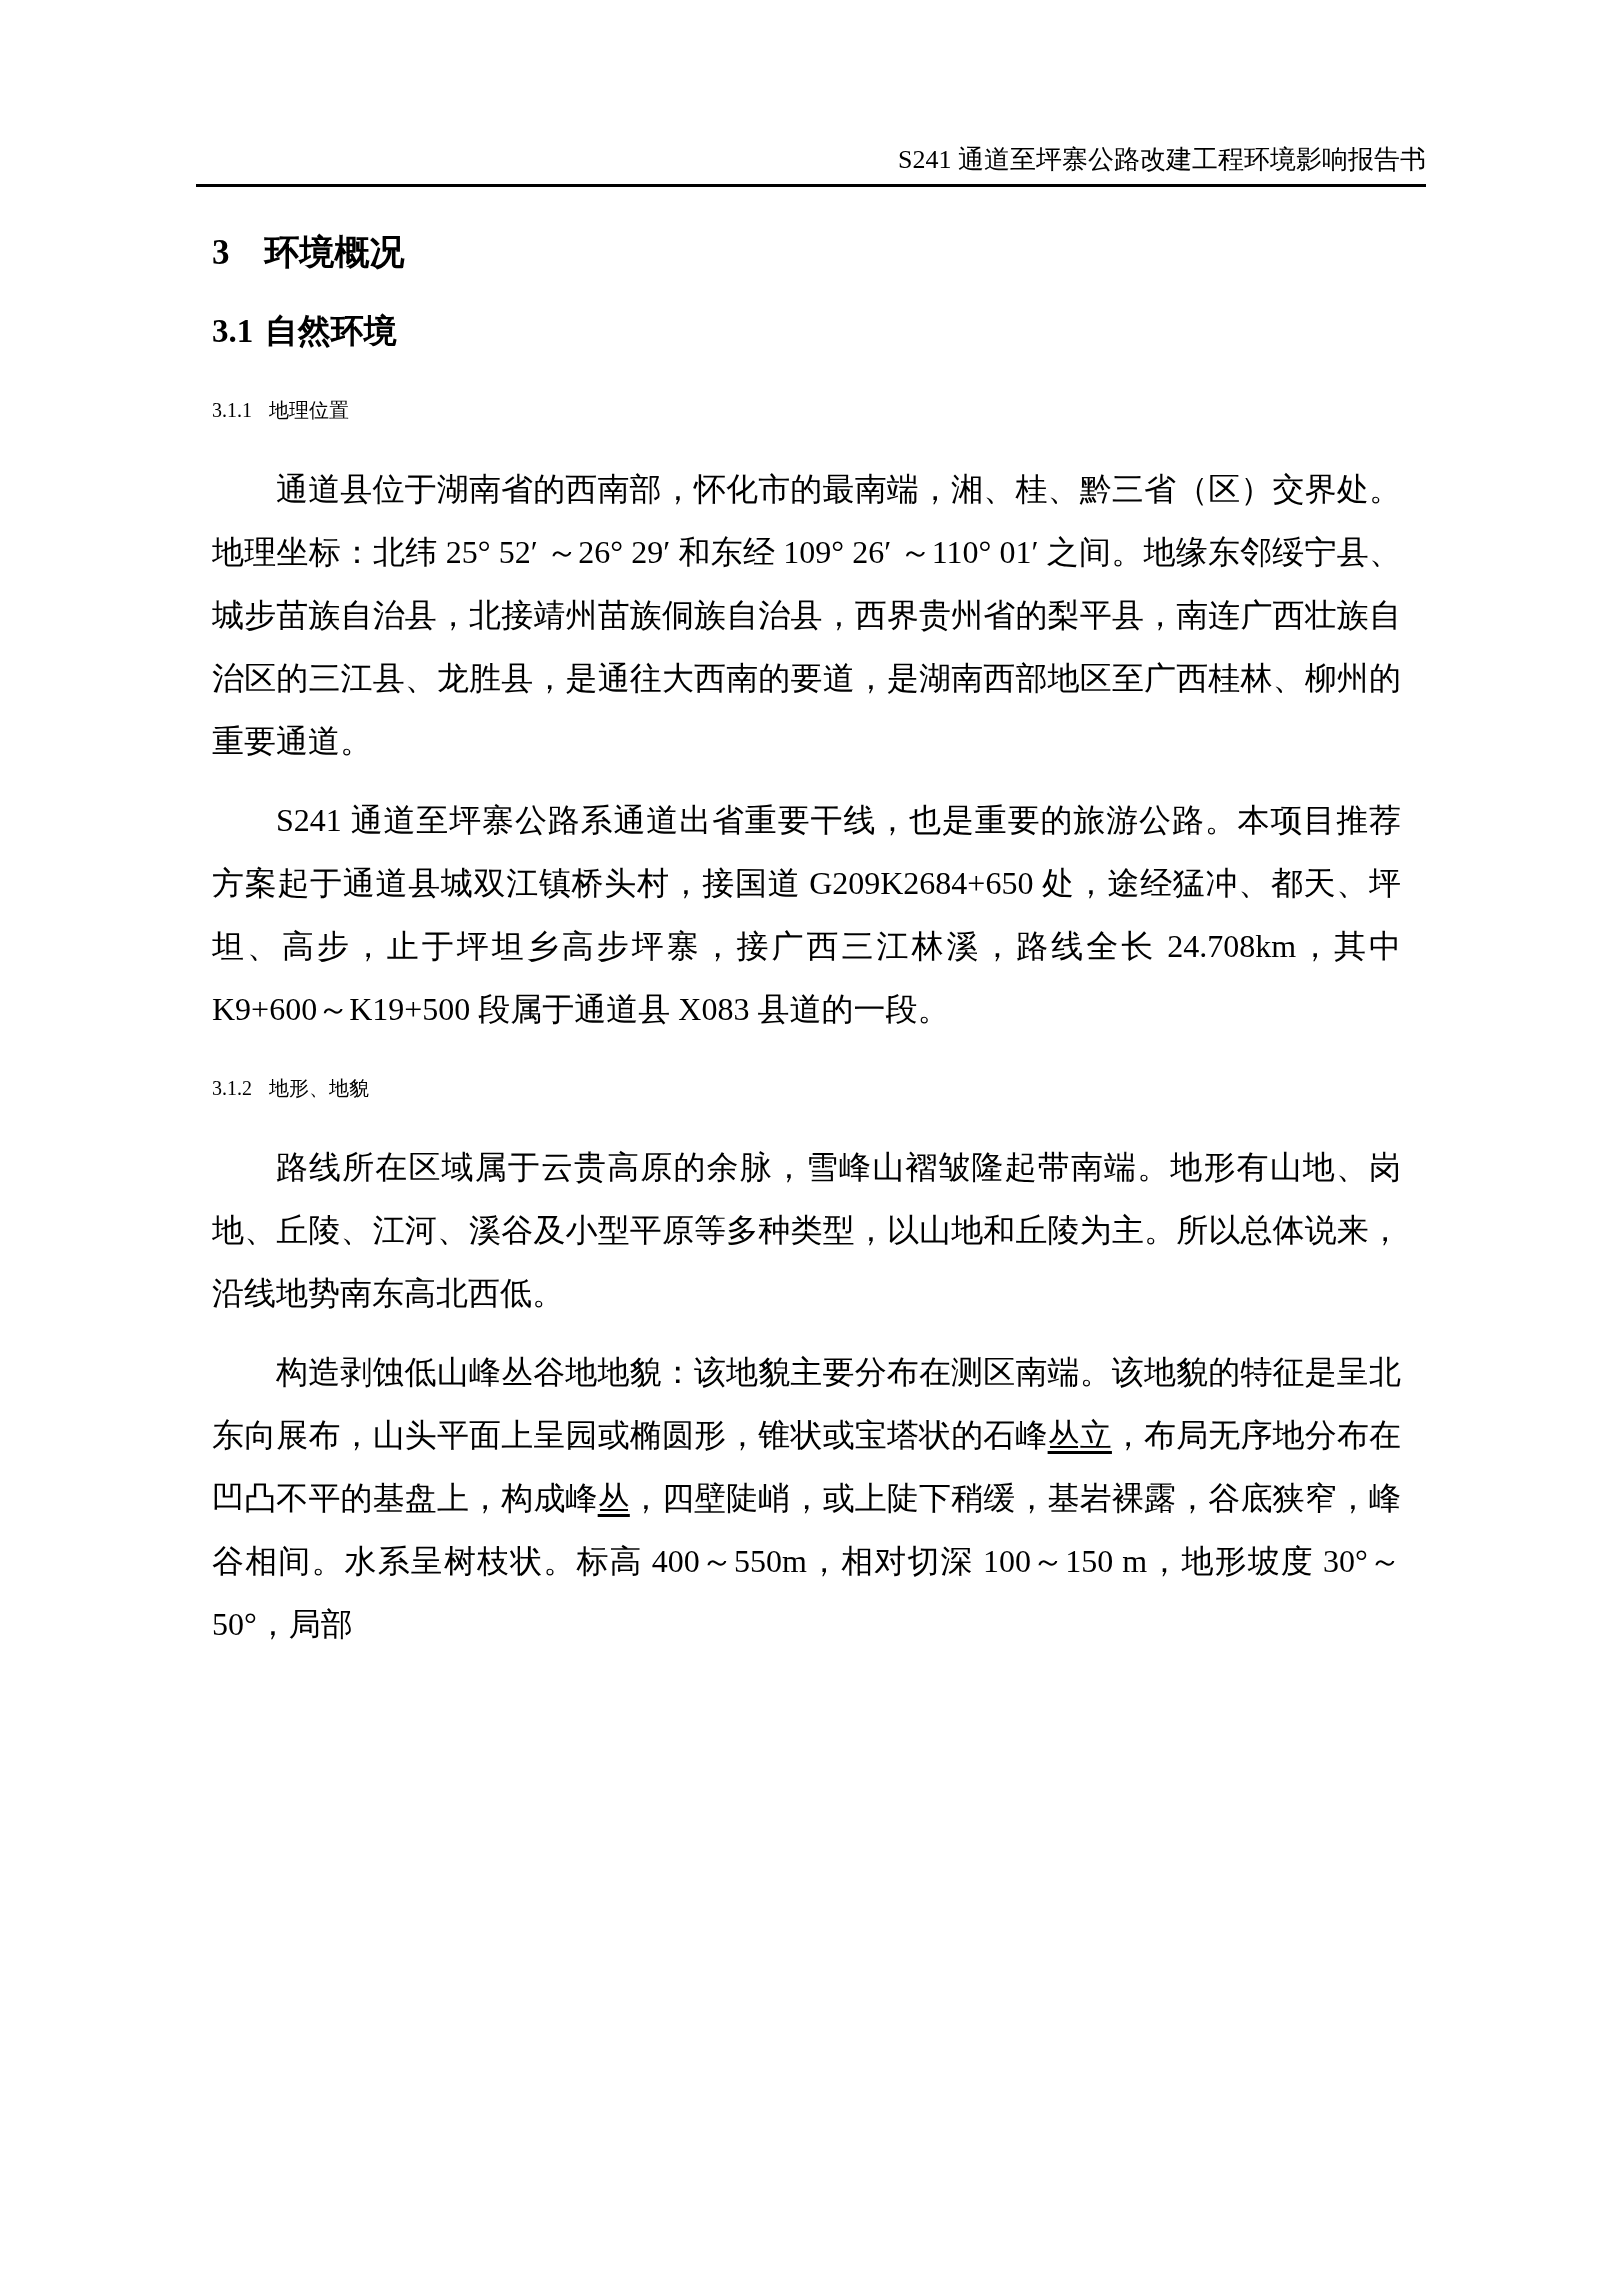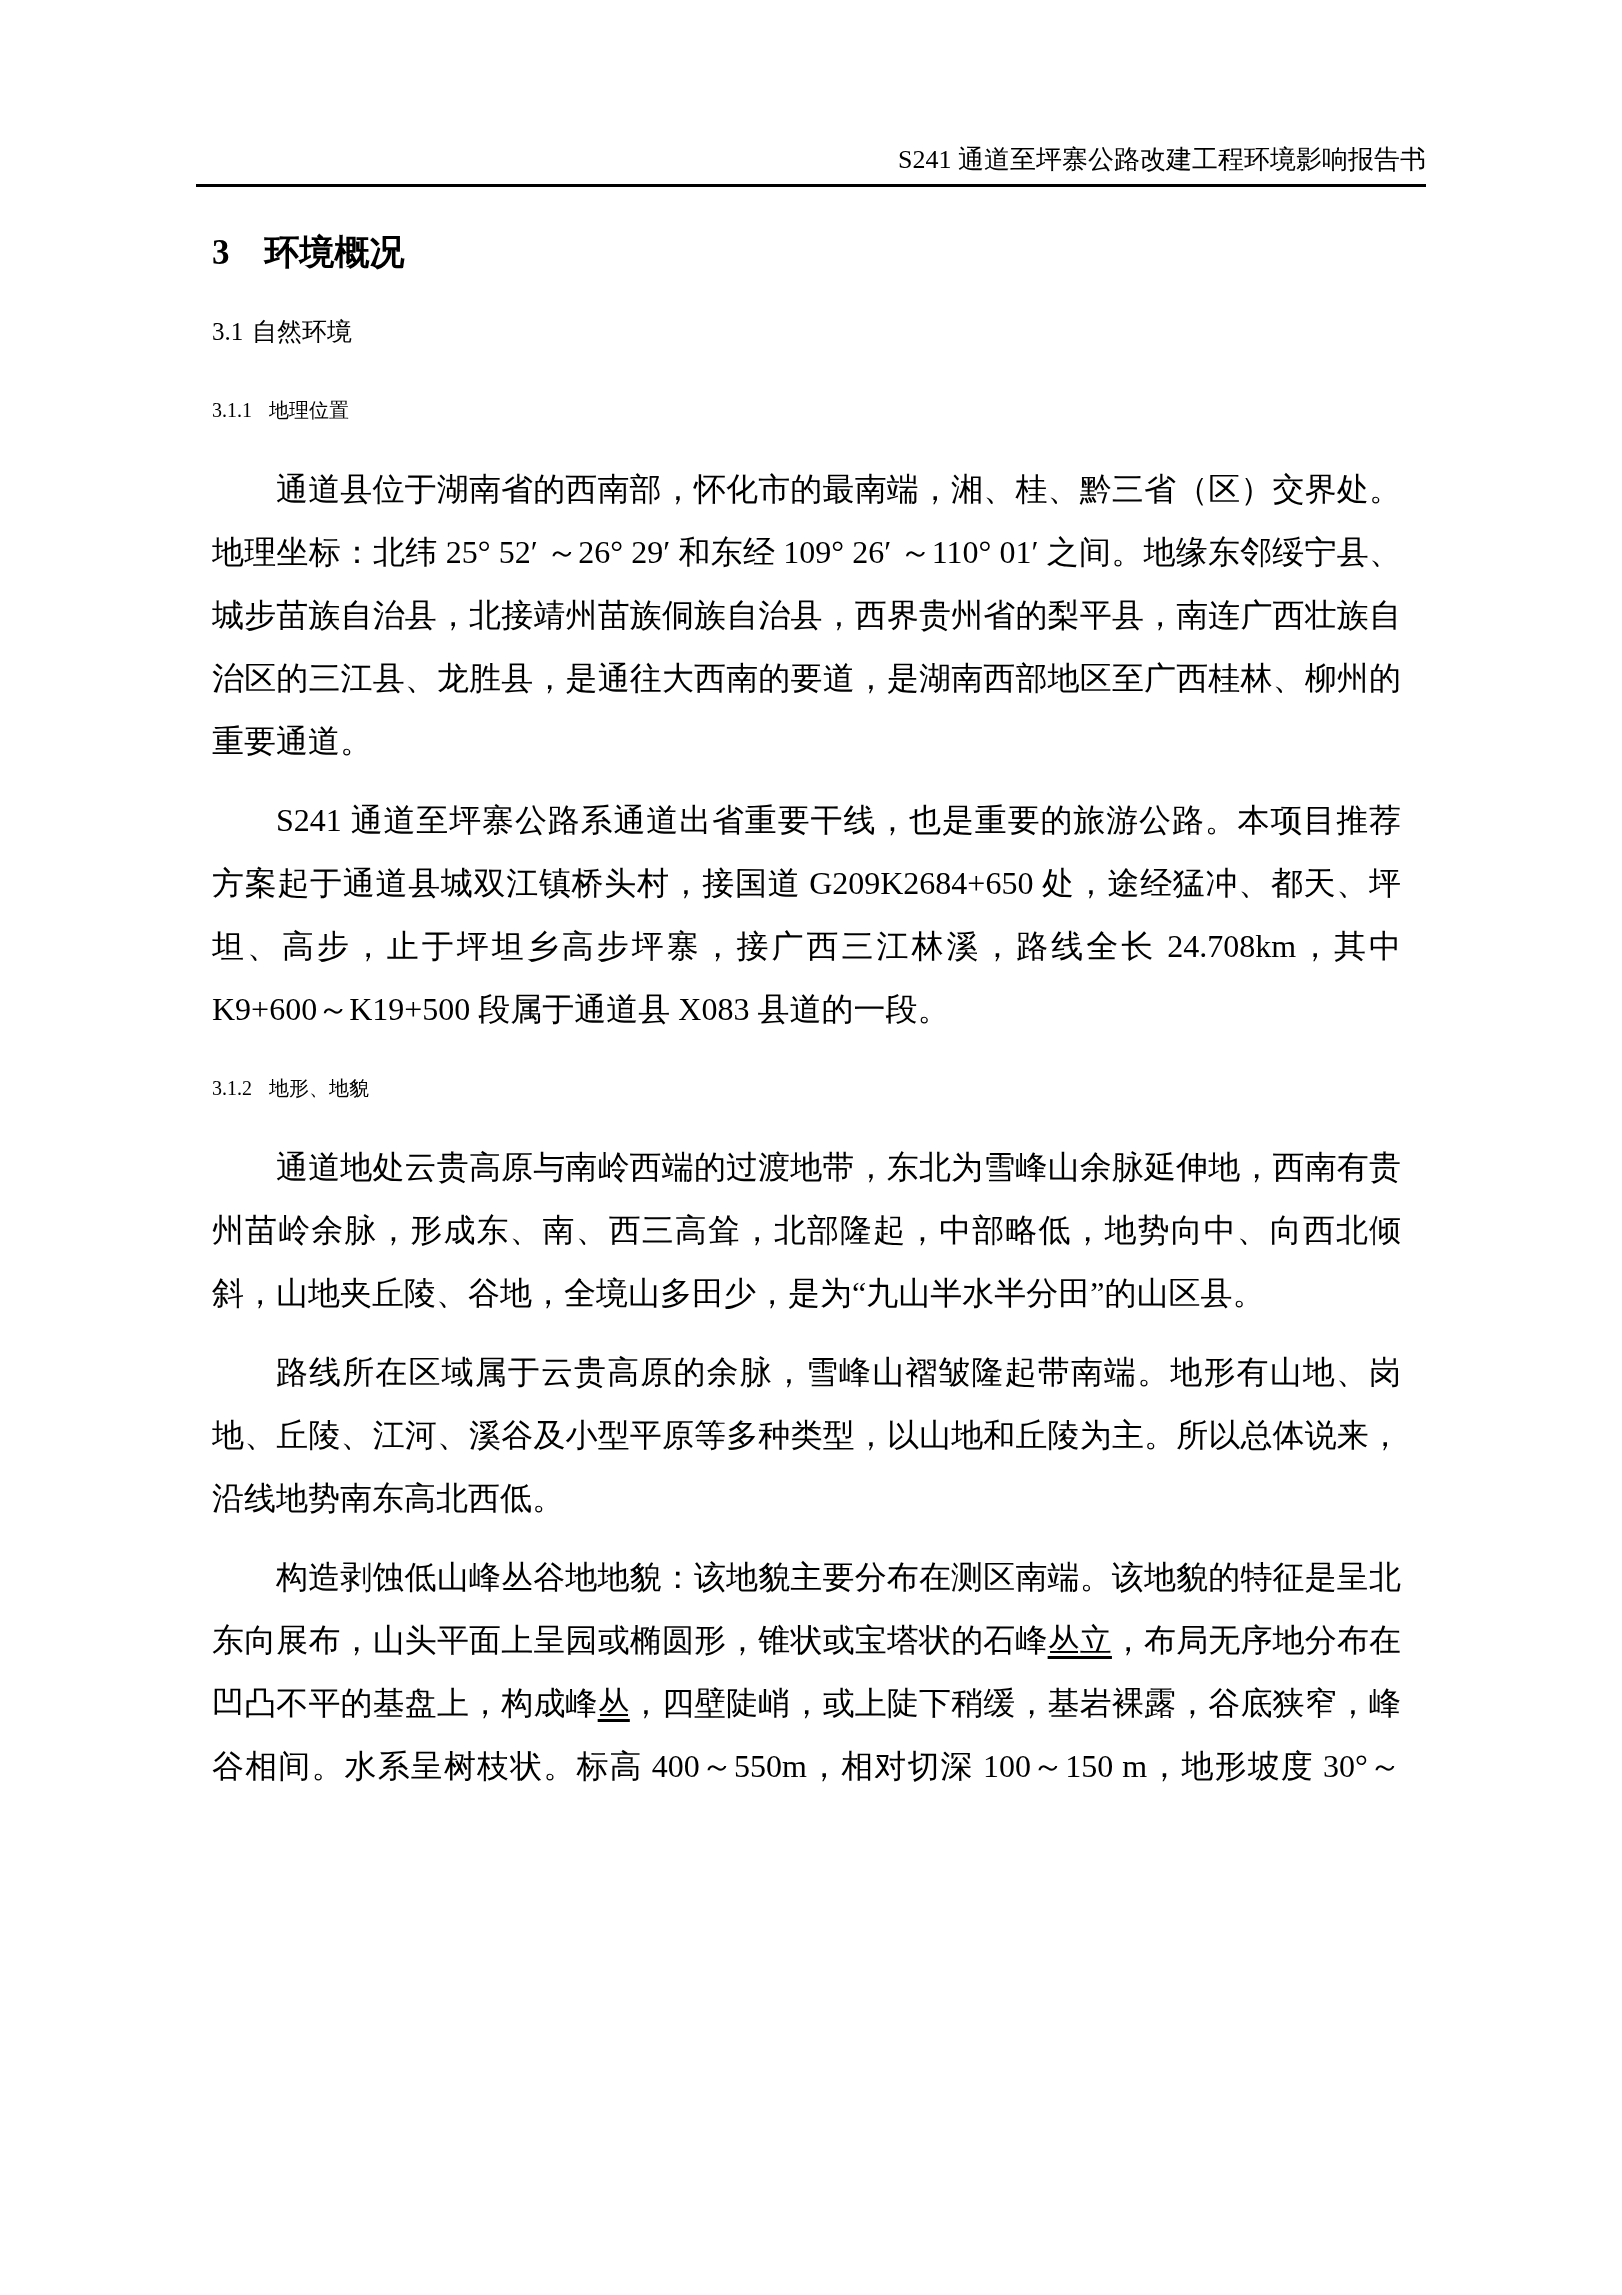--- a/index.html
+++ b/index.html
@@ -41,21 +41,21 @@
   .content p {
     margin: 16px;
     text-indent: 2em;
   }
   .heading {
     margin: 16px;
     font-weight: normal;
     white-space: nowrap;
   }
   .heading.h1 { font-size: 35px; font-weight: bold; }
-  .heading.h2 { font-size: 25px; font-weight: normal; }
+  .heading.h2 { font-size: 33px; font-weight: bold; }
   .heading.h3 { font-size: 20px; font-weight: normal; }
   .heading .num-h1 { margin-right: 1.0em; }
   .heading .num-h2 { margin-right: 0.35em; }
   .heading .num-h3 { margin-right: 0.85em; }
   .u-term { text-decoration: underline; text-underline-offset: 5.2px; }
   
   .page-footer {
     position: absolute;
     left: 0;
     width: 1622px;
@@ -82,21 +82,20 @@
     <h2 class="heading h2"><span class="num-h2">3.1</span><span>自然环境</span></h2>
 
     <h3 class="heading h3"><span class="num-h3">3.1.1</span><span>地理位置</span></h3>
 
     <p>通道县位于湖南省的西南部，怀化市的最南端，湘、桂、黔三省（区）交界处。地理坐标：北纬 25° 52′ ～26° 29′ 和东经 109° 26′ ～110° 01′ 之间。地缘东邻绥宁县、城步苗族自治县，北接靖州苗族侗族自治县，西界贵州省的梨平县，南连广西壮族自治区的三江县、龙胜县，是通往大西南的要道，是湖南西部地区至广西桂林、柳州的重要通道。</p>
 
     <p>S241 通道至坪寨公路系通道出省重要干线，也是重要的旅游公路。本项目推荐方案起于通道县城双江镇桥头村，接国道 G209K2684+650 处，途经猛冲、都天、坪坦、高步，止于坪坦乡高步坪寨，接广西三江林溪，路线全长 24.708km，其中 K9+600～K19+500 段属于通道县 X083 县道的一段。</p>
 
     <h3 class="heading h3"><span class="num-h3">3.1.2</span><span>地形、地貌</span></h3>
 
-    <p>通道地处云贵高原与南岭西端的过渡地带，东北为雪峰山余脉延伸地，西南有贵州苗岭余脉，形成东、南、西三高耸，北部隆起，中部略低，地势向中、向西北倾斜，山地夹丘陵、谷地，全境山多田少，是为“九山半水半分田”的山区县。</p>
 
     <p>路线所在区域属于云贵高原的余脉，雪峰山褶皱隆起带南端。地形有山地、岗地、丘陵、江河、溪谷及小型平原等多种类型，以山地和丘陵为主。所以总体说来，沿线地势南东高北西低。</p>
 
 
 
     <p><span>构造剥蚀低山峰丛谷地地貌：该地貌主要分布在测区南端。该地貌的特征是呈北东向展布，山头平面上呈园或椭圆形，锥状或宝塔状的石峰</span><span class="u-term">丛立</span><span>，布局无序地分布在凹凸不平的基盘上，构成峰</span><span class="u-term">丛</span><span>，四壁陡峭，或上陡下稍缓，基岩裸露，谷底狭窄，峰谷相间。水系呈树枝状。标高 400～550m，相对切深 100～150 m，地形坡度 30°～50°，局部</span></p>
 
   </div>
 
   <div class="page-footer">

